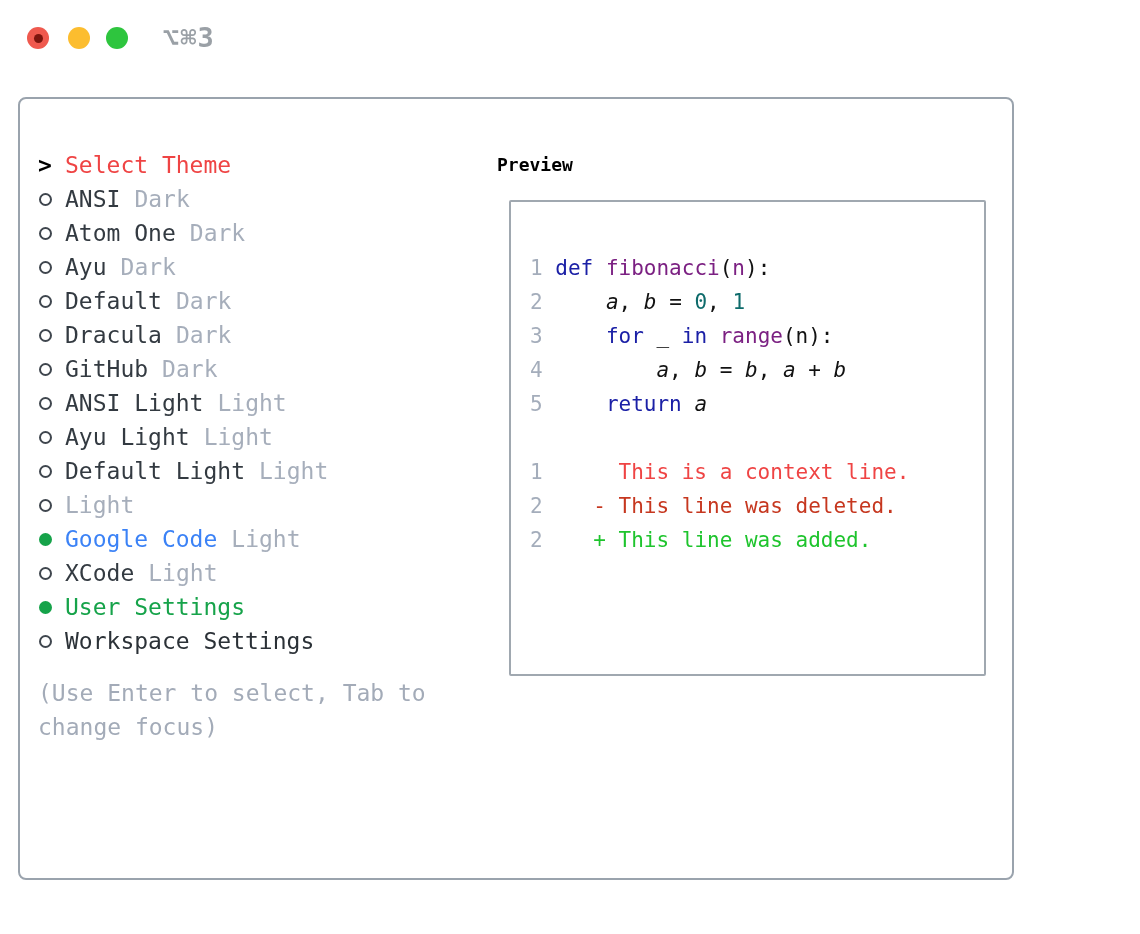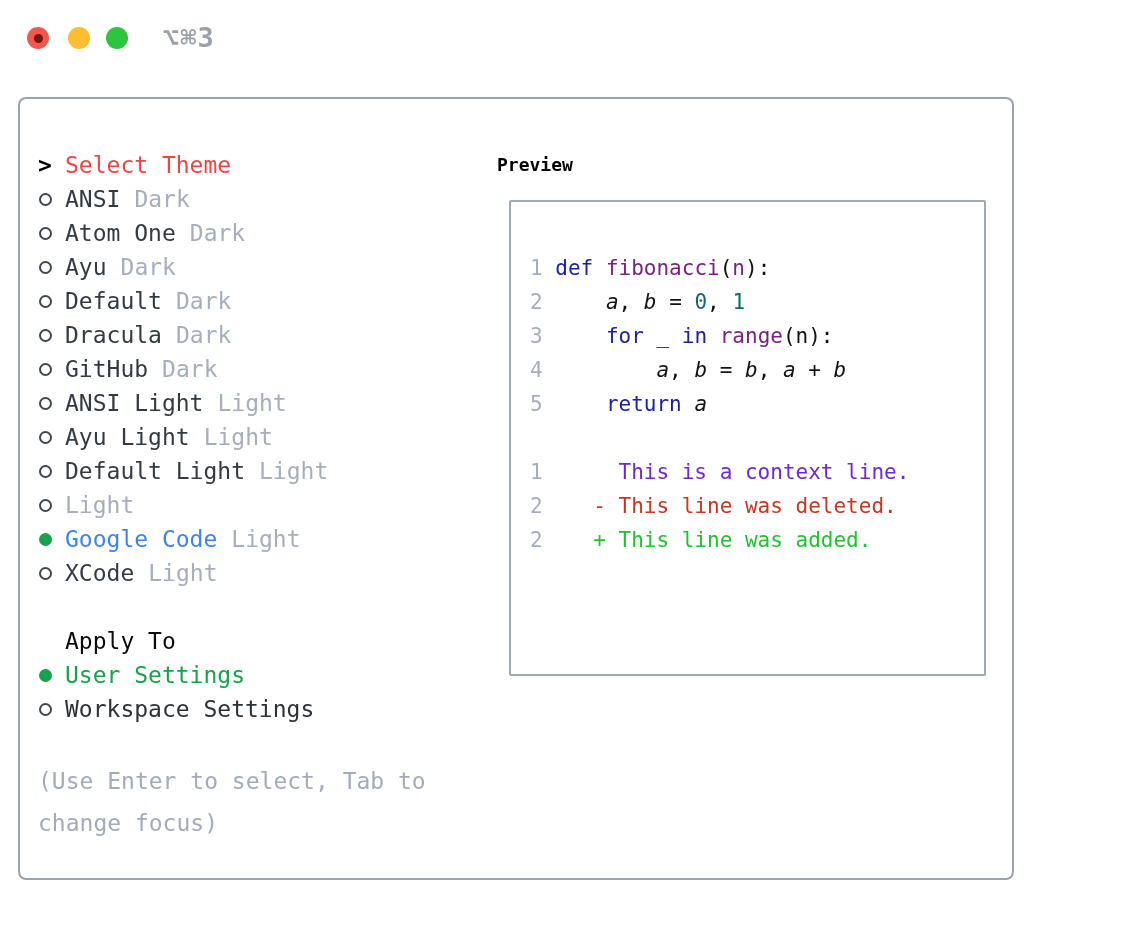--- a/index.html
+++ b/index.html
@@ -37,37 +37,37 @@
   .radio{width:13px;height:13px;border:2px solid #3f464e;border-radius:50%;box-sizing:border-box;background:transparent;}
   .row.selected .radio{background:#16a34a;border-color:#16a34a;}
   .header-label{font-weight:normal;color:#ef4444;}
   .item-name{color:#333a41;margin-right:14px;white-space:pre;}
   .row.selected .item-name{color:#3b82f6;}
   .row.selected .opt-label{color:#16a34a;}
   .item-variant{color:#a6aebb;}
   .section-gap{margin-top:34px;}
   .apply-title{color:#0a0a0a;font-weight:normal;}
   .opt-label{color:#2b3137;white-space:pre;text-align:center;}
-  .help{margin-top:34px;width:420px;line-height:42px;color:#a3abb8;}
+  .help{margin-top:18px;width:420px;line-height:34px;color:#a3abb8;}
 
   
   .preview-title{position:absolute;left:477px;top:49px;height:34px;line-height:34px;font-size:18px;font-weight:bold;color:#000;}
   .preview-box{
     position:absolute;left:489px;top:101px;width:477px;height:476px;
     border:2px solid #a0a8b0;border-radius:2px;box-sizing:border-box;
     padding:49px 0 8px 19px;font-size:21px;background:#fff;overflow:hidden;
   }
   .pre-line{white-space:pre;height:34px;line-height:34px;}
   .ln{color:#a4adbb;}
   .tok-kw{color:#1b20a6;}
   .tok-fn{color:#7b2082;}
   .tok-num{color:#0e6b6b;}
   .tok-pl{color:#121212;}
   .tok-var{color:#121212;font-style:italic;}
-  .diff-context{color:#6d28d9;}
+  .diff-context{color:#ef4444;}
   .diff-deleted{color:#c6371f;margin-top:28px;}
   .diff-added{color:#1ec42d;}
 </style>
 </head>
 <body>
 
 <div class="screen">
 
   <div>
     <span class="tl tl-red">
@@ -165,24 +165,20 @@
   </div>
           <div class="row item">
     <span class="marker">
               <span class="radio"></span>
             </span>
     <span class="item-name">XCode</span>
     <span class="item-variant">Light</span>
   </div>
         </div>
 
-      <div class="row section-gap">
-        <span class="marker"></span>
-        <span class="apply-title">Apply To</span>
-      </div>
 
       <div id="apply-options">
           <div class="row item selected">
     <span class="marker">
               <span class="radio"></span>
             </span>
     <span class="opt-label">User Settings</span>
   </div>
           <div class="row item">
     <span class="marker">

